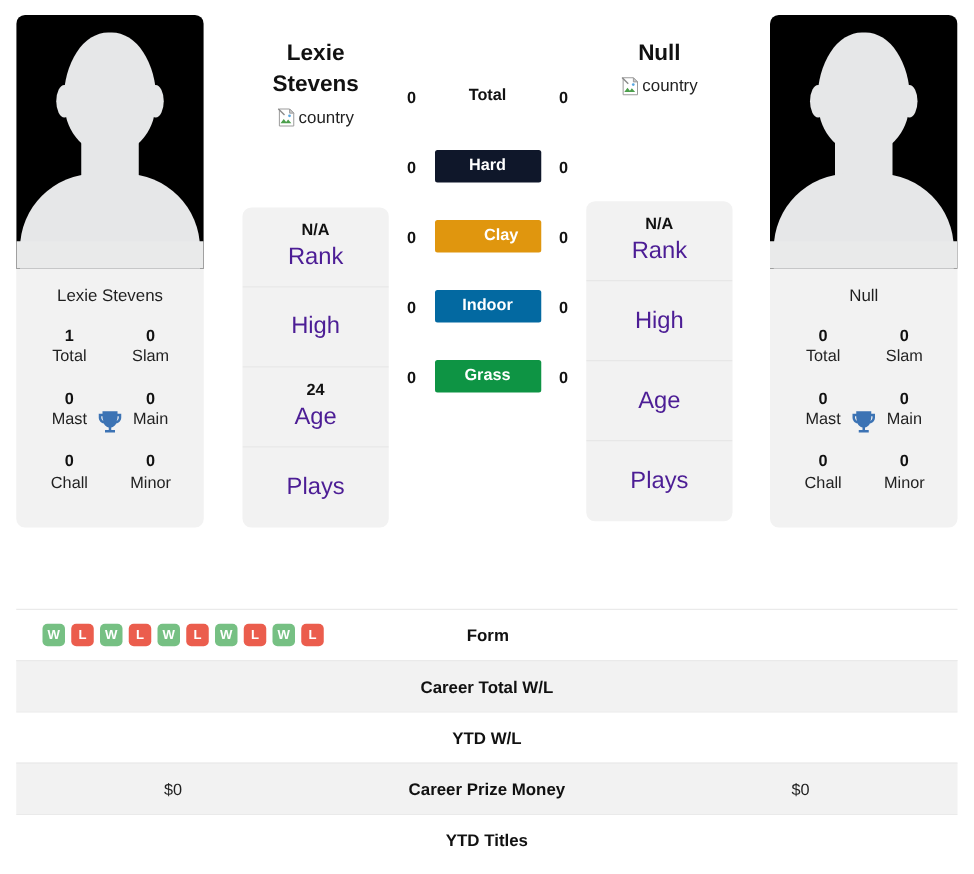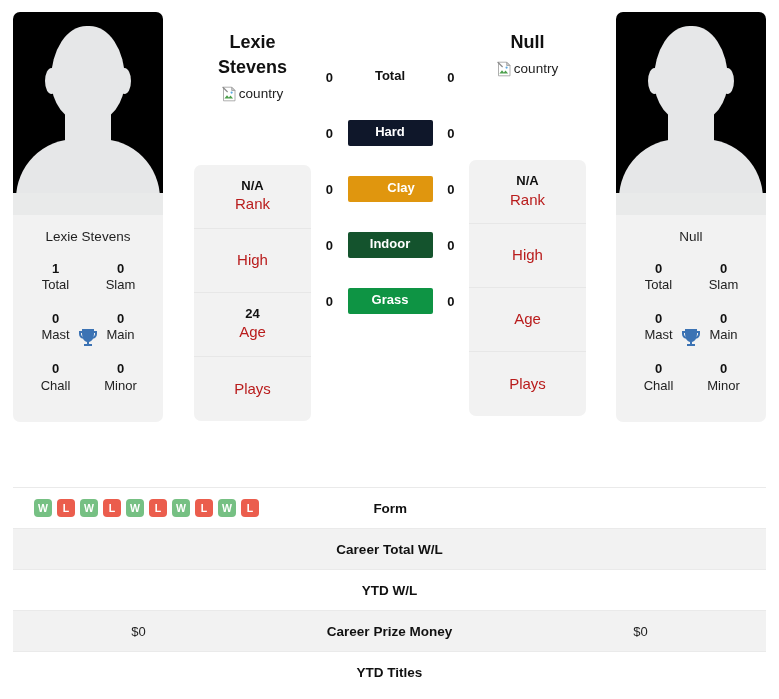--- a/index.html
+++ b/index.html
@@ -109,21 +109,21 @@
     height: 64px;
     display: flex;
     flex-direction: column;
     align-items: center;
     justify-content: center;
     border-bottom: 1px solid #e7e7e7;
   }
   .info-col.right .info-row { height: 64px; }
   .info-row:last-child { border-bottom: none; }
   .info-val { font-size: 13px; font-weight: bold; color: #111; line-height: 1.3; }
-  .info-lbl { font-size: 15px; color: #b91c1c; line-height: 1.35; }
+  .info-lbl { font-size: 19px; color: #4c1d95; line-height: 1.35; }
 
   
   .name-head {
     flex: 0 0 117px;
     width: 117px;
     text-align: center;
     padding-top: 30px;
   }
   .name-head.left  { margin-left: 31px; }
   .name-head.right { margin-right: 30px; }
@@ -325,21 +325,21 @@
       <div class="srow" style="top:177px;">
         <div class="lnum">0</div>
         <div class="mid">
             <div class="badge" id="b-clay" style="background: rgb(224, 150, 14); padding-left: 22px;">Clay</div>
           </div>
         <div class="rnum">0</div>
       </div>
       <div class="srow" style="top:233px;">
         <div class="lnum">0</div>
         <div class="mid">
-            <div class="badge" id="b-indoor" style="background: #14532d;">Indoor</div>
+            <div class="badge" id="b-indoor" style="background: #0369a1;">Indoor</div>
           </div>
         <div class="rnum">0</div>
       </div>
       <div class="srow" style="top:289px;">
         <div class="lnum">0</div>
         <div class="mid">
             <div class="badge" id="b-grass" style="background: rgb(14, 148, 68);">Grass</div>
           </div>
         <div class="rnum">0</div>
       </div>

